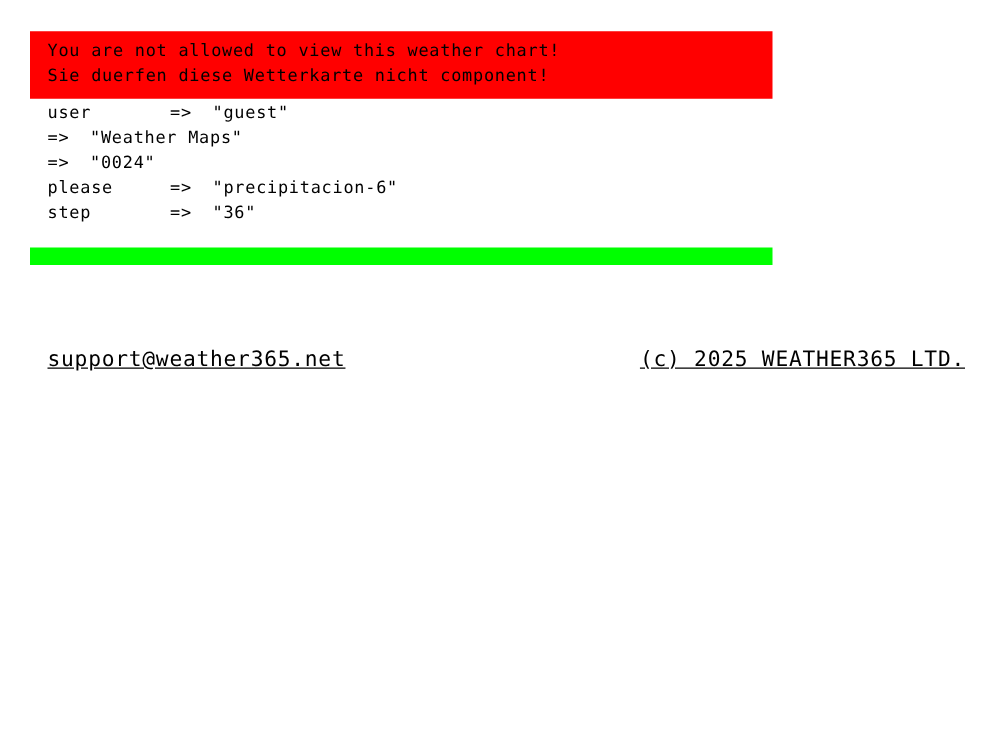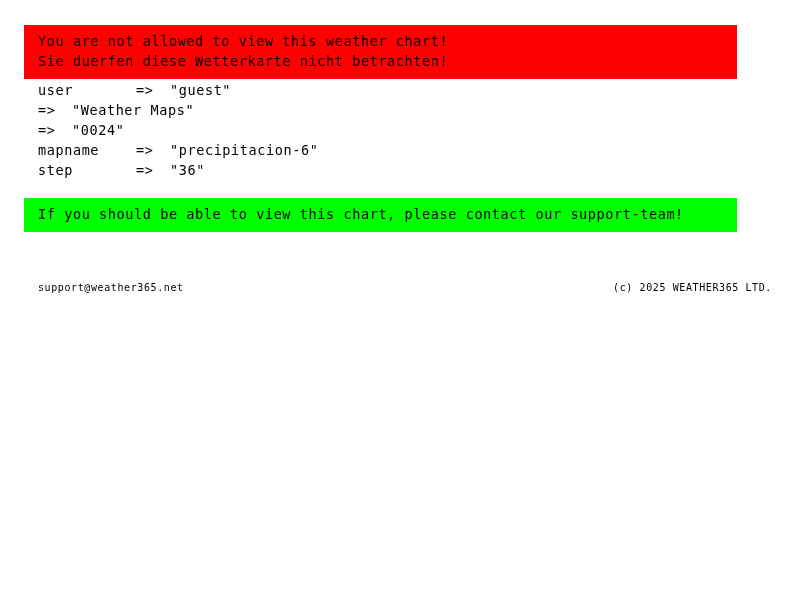--- a/index.html
+++ b/index.html
@@ -19,21 +19,21 @@
   .page {
     position: absolute;
     left: 0;
     top: 0;
     width: 800px;
     height: 600px;
   }
   .banner {
     position: absolute;
     left: 24px;
-    width: 713px;
+    width: 594px;
     box-sizing: border-box;
     padding: 6px 14px 8px 14px;
     font-size: 13.5px;
     line-height: 20px;
     letter-spacing: 0.6px;
     white-space: nowrap;
   }
   .banner-deny {
     top: 25px;
     background: #ff0000;
@@ -74,72 +74,72 @@
     flex: 1 1 auto;
   }
   .footer {
     position: absolute;
     left: 38px;
     top: 250px;
     width: 740px;
     display: flex;
     justify-content: space-between;
     align-items: baseline;
-    font-size: 10px;
+    font-size: 17px;
     line-height: 20px;
     letter-spacing: 0.6px;
     white-space: nowrap;
+    text-decoration: underline;
   }
   .footer-right {
     padding-right: 6px;
     margin-top: 28px;
   }
   a.contact {
     color: #000000;
     text-decoration: none;
   }
 </style>
 </head>
 <body>
 
 <div class="page">
 
   <div class="banner banner-deny">
     <span class="line">You are not allowed to view this weather chart!</span>
-    <span class="line">Sie duerfen diese Wetterkarte nicht betrachten!</span>
+    <span class="line">Sie duerfen diese Wetterkarte nicht component!</span>
   </div>
 
   <div class="params">
     <div class="param-row">
       <span class="param-key">user</span>
       <span class="param-arrow">=&gt;</span>
       <span class="param-val">"guest"</span>
     </div>
     <div class="param-row">
       <span class="param-arrow">=&gt;</span>
       <span class="param-val">"Weather Maps"</span>
     </div>
     <div class="param-row">
       <span class="param-arrow">=&gt;</span>
       <span class="param-val">"0024"</span>
     </div>
     <div class="param-row">
-      <span class="param-key">mapname</span>
+      <span class="param-key">please</span>
       <span class="param-arrow">=&gt;</span>
       <span class="param-val">"precipitacion-6"</span>
     </div>
     <div class="param-row">
       <span class="param-key">step</span>
       <span class="param-arrow">=&gt;</span>
       <span class="param-val">"36"</span>
     </div>
   </div>
 
   <div class="banner banner-info">
-    <span class="line">If you should be able to view this chart, please contact our support-team!</span>
   </div>
 
   <div class="footer">
     <a class="contact" href="#">support@weather365.net</a>
     <span class="footer-right">(c) 2025 WEATHER365 LTD.</span>
   </div>
 
 </div>
 
 </body></html>

